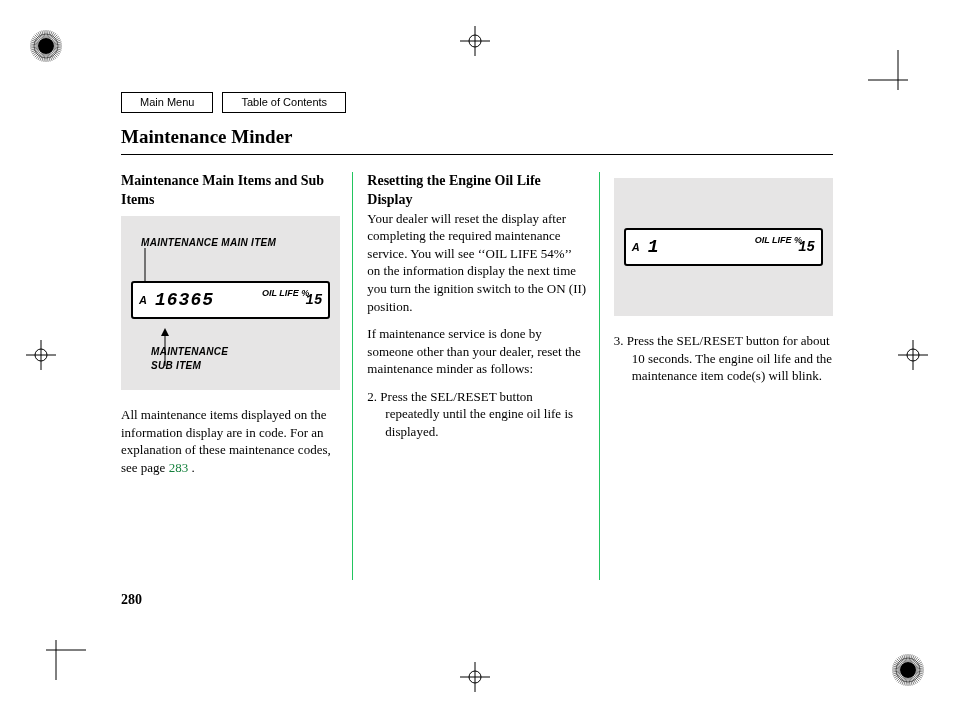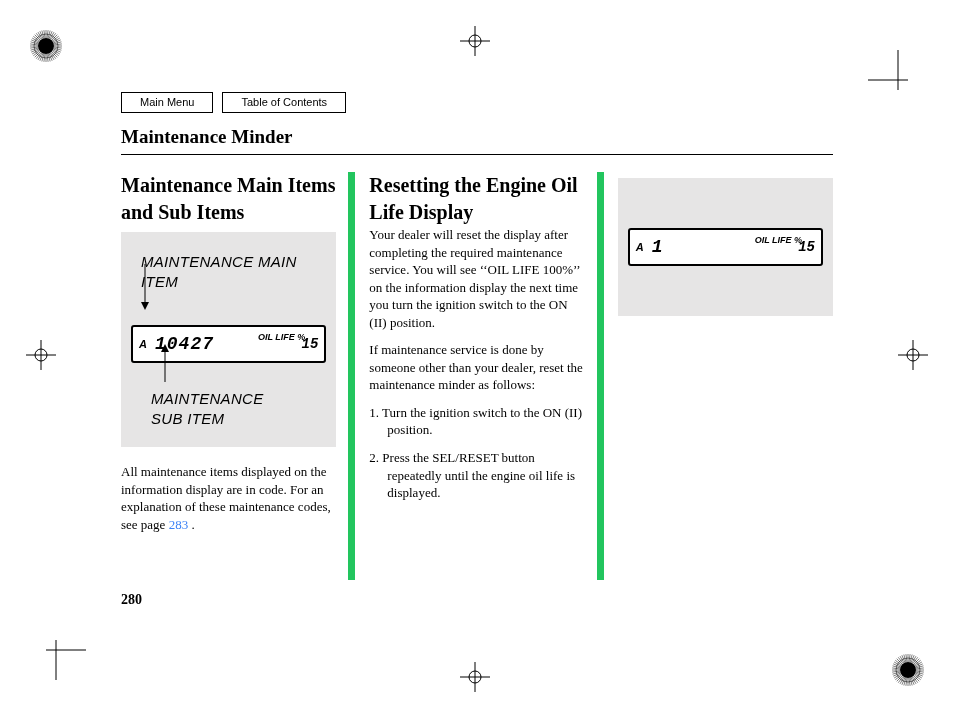--- a/index.html
+++ b/index.html
@@ -15,31 +15,31 @@
   .corner line{stroke:#000;stroke-width:1}
   
   .navboxes{position:absolute;left:121px;top:92px;font-family:Arial,Helvetica,sans-serif;font-size:11px}
   .navbox{display:inline-block;border:1px solid #000;padding:2px 18px;background:#fff;vertical-align:top;cursor:pointer}
   .navbox+.navbox{margin-left:6px}
   
   .title{position:absolute;left:121px;top:124px;right:121px;border-bottom:1.5px solid #000;padding-bottom:4px;font-family:Georgia,serif;font-weight:bold;font-size:19px}
   
   .cols{position:absolute;left:121px;top:172px;right:121px;bottom:130px;display:flex;gap:0}
   .col{flex:1;padding:0 12px 0 0;box-sizing:border-box}
-  .col+.col{border-left:7px solid #22c55e;padding-left:14px;padding-right:12px}
+  .col+.col{border-left:1px solid #22c55e;padding-left:14px;padding-right:12px}
   .col:last-child{padding-right:0}
-  .subhead{font-family:Georgia,serif;font-weight:bold;font-size:20px;margin:0 0 4px 0}
+  .subhead{font-family:Georgia,serif;font-weight:bold;font-size:14px;margin:0 0 4px 0}
   .para{margin:0 0 10px 0}
-  a.pagelink{color:#3b82f6;text-decoration:none}
+  a.pagelink{color:#15803d;text-decoration:none}
   .ol{margin:0;padding:0;list-style:none}
   .ol li{text-indent:-18px;padding-left:18px;margin:0 0 10px 0}
   
   .lcd-wrap{background:#e6e5e5;padding:20px 10px 18px 10px;margin:6px 0 16px 0}
   .lcd-wrap.tall{padding:50px 10px 50px 10px}
-  .callout{font-family:Arial,Helvetica,sans-serif;font-size:15px;font-weight:normal;font-style:italic;letter-spacing:.3px}
+  .callout{font-family:Arial,Helvetica,sans-serif;font-size:10px;font-weight:bold;font-style:italic;letter-spacing:.3px}
   .lcd{position:relative;border:2px solid #000;border-radius:3px;background:#fff;height:34px;margin-top:32px}
   .lcd-a{position:absolute;left:6px;top:50%;transform:translateY(-50%);font-family:Arial,Helvetica,sans-serif;font-size:11px;font-weight:bold;font-style:italic}
   .lcd-digits{position:absolute;left:22px;top:50%;transform:translateY(-50%);font-family:'Courier New',monospace;font-size:18px;font-weight:bold;letter-spacing:1px;font-style:italic}
   .lcd-oil{position:absolute;right:19px;top:4px;font-family:Arial,Helvetica,sans-serif;font-size:9px;font-weight:bold;font-style:italic}
   .lcd-pct{position:absolute;right:6px;top:50%;transform:translateY(-50%);font-family:'Courier New',monospace;font-size:14px;font-weight:bold;font-style:italic}
   .ptrline{stroke:#000;stroke-width:1;fill:none}
   .arrowhead{fill:#000}
   .callout-bottom{margin-top:26px}
   
   .pgnum{position:absolute;left:121px;bottom:100px;font-family:Georgia,serif;font-weight:bold;font-size:14px}
@@ -221,56 +221,58 @@
       <p class="subhead">Maintenance Main Items and Sub Items</p>
 
       <div class="lcd-wrap" style="position:relative">
         <div class="callout" style="margin-left:10px">MAINTENANCE MAIN ITEM</div>
         <svg style="position:absolute;left:18px;top:32px" width="20" height="46">
             <line class="ptrline" x1="6" y1="0" x2="6" y2="40"></line>
             <polygon class="arrowhead" points="2,38 10,38 6,46"></polygon>
           </svg>
         <div class="lcd">
           <span class="lcd-a">A</span>
-          <span class="lcd-digits">10427</span>
+          <span class="lcd-digits">16365</span>
           <span class="lcd-oil">OIL LIFE %</span>
           <span class="lcd-pct">15</span>
         </div>
         <svg style="position:absolute;left:38px;top:112px" width="20" height="38">
             <polygon class="arrowhead" points="2,8 10,8 6,0"></polygon>
             <line class="ptrline" x1="6" y1="6" x2="6" y2="38"></line>
           </svg>
         <div class="callout callout-bottom" style="margin-left:20px">
           <span>MAINTENANCE</span><br>
           <span>SUB ITEM</span>
         </div>
       </div>
 
       <p class="para">
         <span>All maintenance items displayed on the information display are in code. For an explanation of these maintenance codes, see page </span><a href="#" class="pagelink">283</a><span> .</span>
       </p>
     </div>
 
     <div class="col">
       <p class="subhead" style="margin-bottom:0">Resetting the Engine Oil Life Display</p>
-      <p class="para" style="margin-top:0">Your dealer will reset the display after completing the required maintenance service. You will see ‘‘OIL LIFE 100%’’ on the information display the next time you turn the ignition switch to the ON (II) position.</p>
+      <p class="para" style="margin-top:0">Your dealer will reset the display after completing the required maintenance service. You will see ‘‘OIL LIFE 54%’’ on the information display the next time you turn the ignition switch to the ON (II) position.</p>
       <p class="para">If maintenance service is done by someone other than your dealer, reset the maintenance minder as follows:</p>
       <ol class="ol">
-        <li>1. Turn the ignition switch to the ON (II) position.</li>
         <li>2. Press the SEL/RESET button repeatedly until the engine oil life is displayed.</li>
       </ol>
     </div>
 
     <div class="col">
       <div class="lcd-wrap tall">
         <div class="lcd" style="margin-top:0">
           <span class="lcd-a">A</span>
           <span class="lcd-digits">1</span>
           <span class="lcd-oil">OIL LIFE %</span>
           <span class="lcd-pct">15</span>
         </div>
       </div>
+      <ol class="ol">
+        <li>3. Press the SEL/RESET button for about 10 seconds. The engine oil life and the maintenance item code(s) will blink.</li>
+      </ol>
     </div>
 
   </div>
 
   <div class="pgnum">280</div>
 </div>
 
 </body></html>

